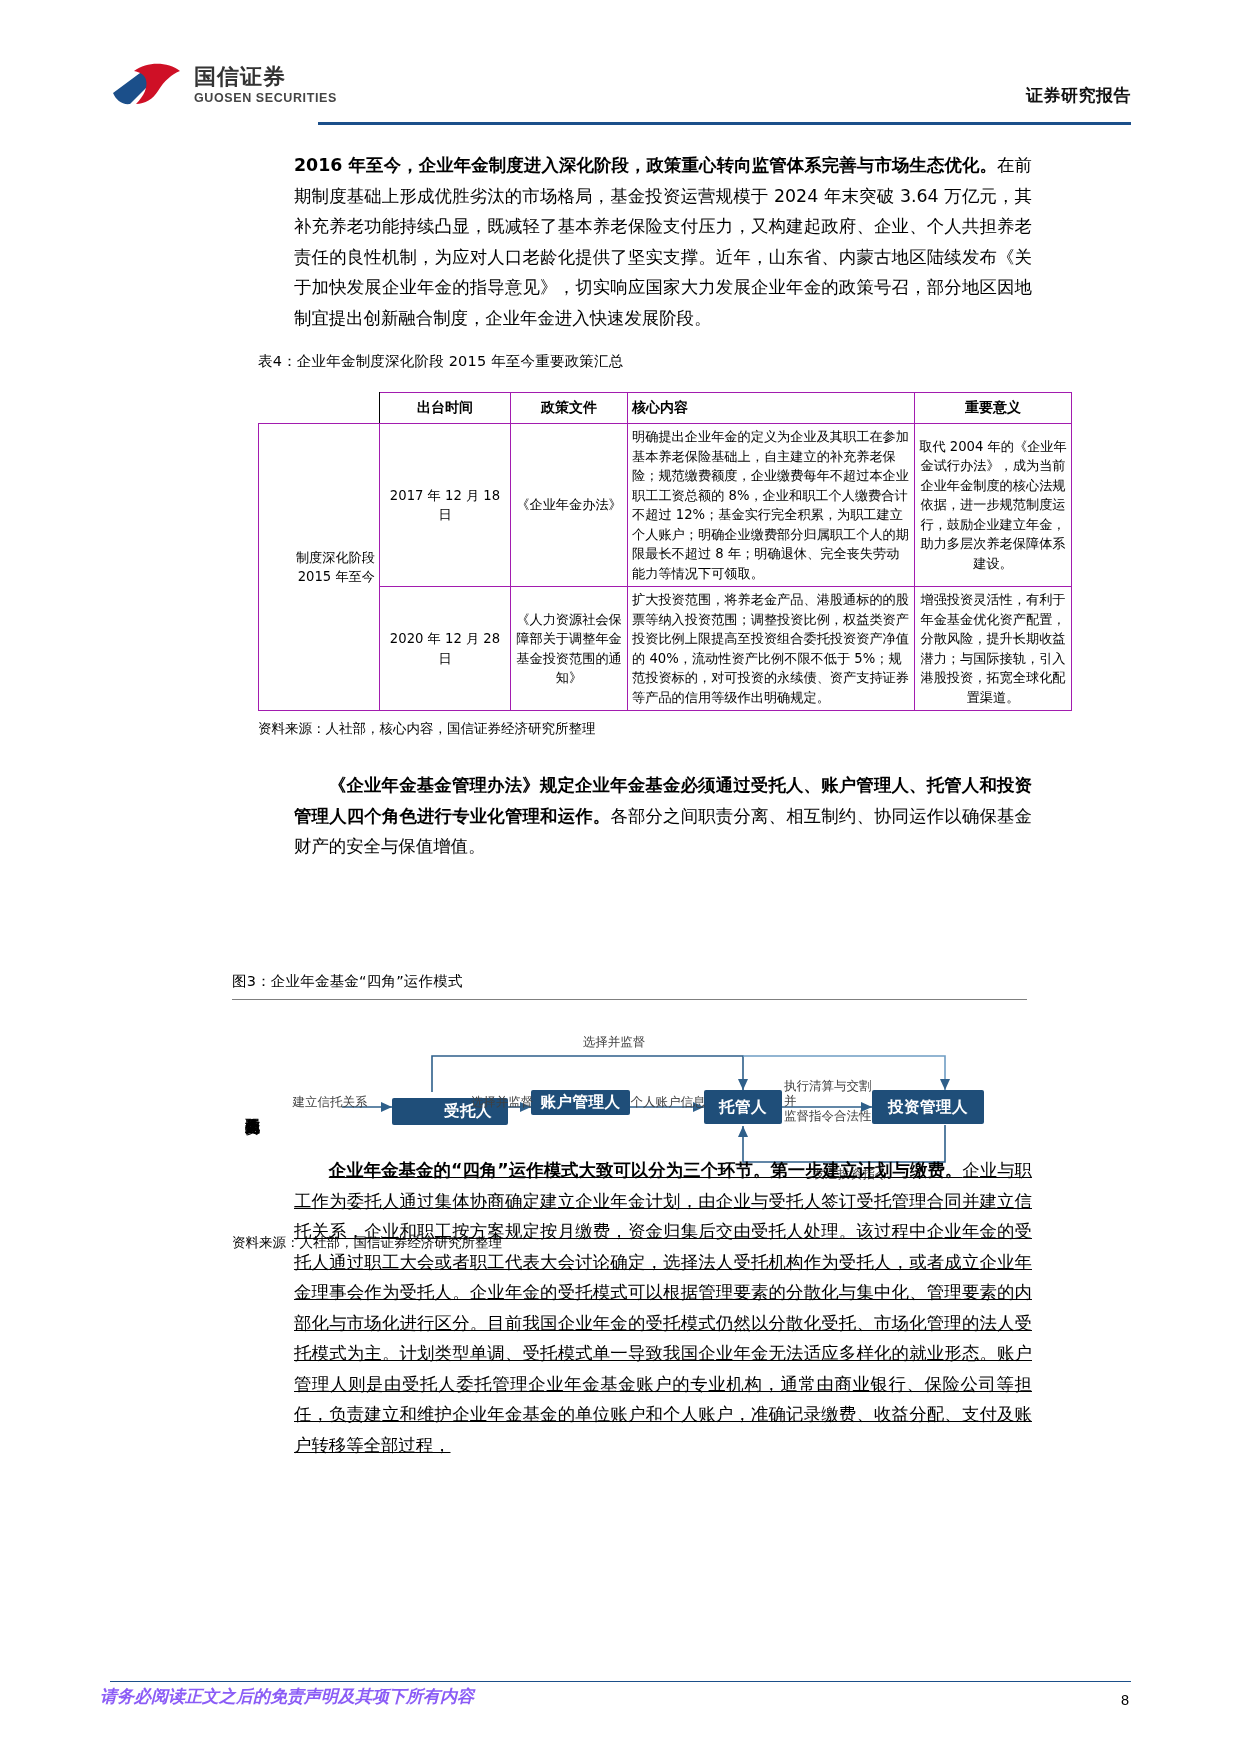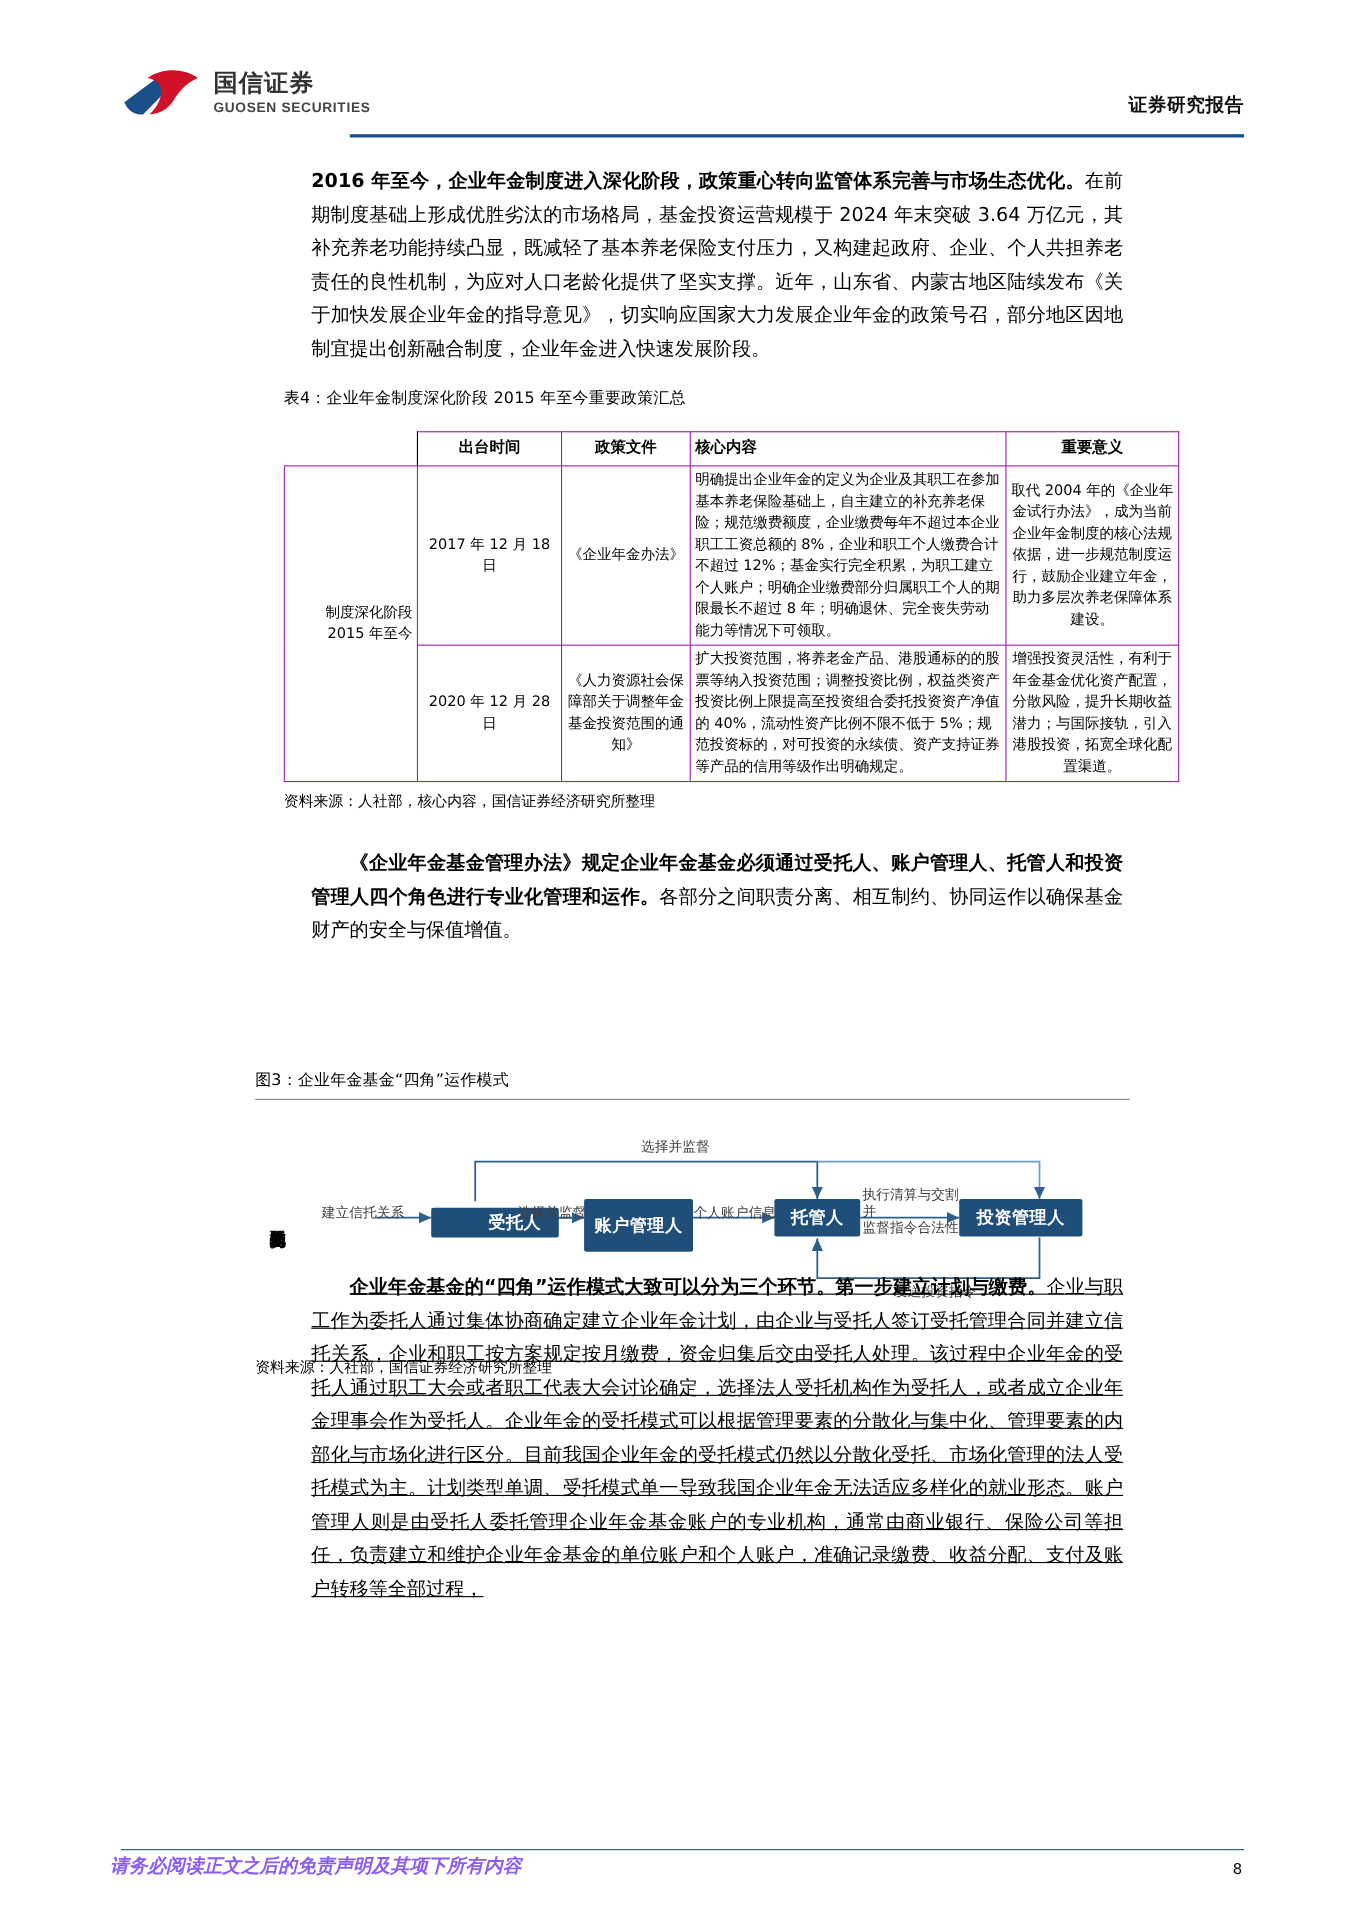--- a/index.html
+++ b/index.html
@@ -74,21 +74,21 @@
     left: 208px;
     right: 0;
     top: 62px;
     height: 3px;
     background: #1b4f8a;
   }
 
   
   .content {
     position: absolute;
-    left: 283px;
+    left: 294px;
     top: 150px;
     width: 738px;
   }
   p.para {
     margin: 0 0 0 0;
     font-family: "DejaVu Sans", "Liberation Sans", sans-serif;
     font-size: 17.4px;
     line-height: 30.5px;
     text-align: justify;
     text-justify: inter-ideograph;
@@ -320,21 +320,21 @@
         <path d="M200 82 L200 46 L511 46 L511 80" fill="none" stroke="#2e5f8a" stroke-width="1.6" marker-end="url(#ar)"></path>
 
         <path d="M511 46 L713 46 L713 80" fill="none" stroke="#6f9dc4" stroke-width="1.6" marker-end="url(#ar)"></path>
 
         <path d="M713 115 L713 152 L511 152 L511 116" fill="none" stroke="#2e5f8a" stroke-width="1.6" marker-end="url(#ar)"></path>
       </svg>
 
       <div class="vlabel" style="writing-mode:vertical-rl; text-orientation:upright; height:150px; left:10px; top:22px; width:auto;">企业与职工作为委托人及受益人</div>
 
       <div class="node" style="left:160px; top:88px; width:80px; height:27px;padding-left:36px;">受托人</div>
-      <div class="node" style="left:299px; top:80px; width:99px; height:48px;">账户管理人</div>
+      <div class="node" style="left:299px; top:80px; width:99px; height:25px;">账户管理人</div>
       <div class="node" style="left:472px; top:80px; width:78px; height:34px;">托管人</div>
       <div class="node" style="left:640px; top:80px; width:112px; height:34px;">投资管理人</div>
 
       <div class="edge-label" style="left:48px; top:84px; width:100px;">建立信托关系</div>
       <div class="edge-label" style="left:236px; top:84px; width:68px;">选择并监督</div>
       <div class="edge-label" style="left:396px; top:84px; width:80px;">个人账户信息</div>
       <div class="edge-label" style="left:322px; top:24px; width:120px;">选择并监督</div>
       <div class="edge-label" style="left:552px; top:68px; width:96px; text-align:left;">执行清算与交割并
 监督指令合法性</div>
       <div class="edge-label" style="left:558px; top:156px; width:120px;">发送投资指令</div>

